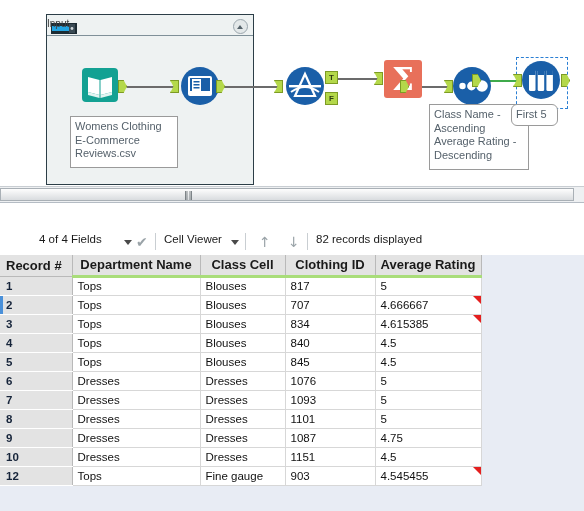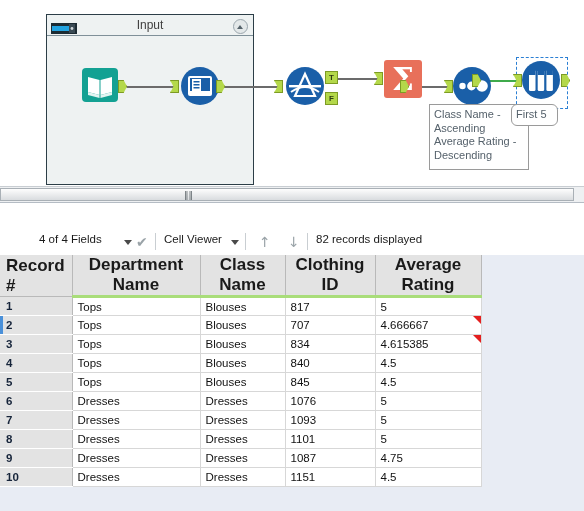--- a/index.html
+++ b/index.html
@@ -35,22 +35,21 @@
   .container-title {
     position: relative;
     height: 21px;
     background: #eef2f2;
     border-bottom: 1px solid #7f9099;
     box-sizing: border-box;
   }
   .container-title-text {
     position: absolute;
     left: 0; right: 0; top: 3px;
-    text-align: center;
-    font-size: 12px;
+    font-size: 10px;
     color: #404040;
   }
   .container-icon {
     position: absolute;
     left: 4px; top: 5px;
     width: 26px; height: 11px;
   }
   .container-collapse {
     position: absolute;
     right: 5px; top: 4px;
@@ -230,21 +229,21 @@
     border-collapse: collapse;
     table-layout: fixed;
     width: 481px;
     background: #ffffff;
   }
   table.grid th {
     height: 21px;
     background: #e3e3e3;
     border-right: 1px solid #b9b9b9;
     border-bottom: 3px solid #a9dd7a;
-    font-size: 17px;
+    font-size: 13px;
     font-weight: bold;
     color: #1a1a1a;
     padding: 0;
     text-align: center;
     box-sizing: border-box;
   }
   table.grid th.rec {
     border-bottom: 1px solid #b9b9b9;
     background: #e3e3e3;
     text-align: left;
@@ -324,20 +323,23 @@
       <svg width="40" height="40" viewBox="0 0 40 40">
         <rect x="0" y="2" width="36" height="34" rx="4" fill="#13a193"></rect>
         <path d="M6 11 L17.5 14 L17.5 29 L6 26 Z" fill="#ffffff"></path>
         <path d="M30 11 L18.5 14 L18.5 29 L30 26 Z" fill="#ffffff"></path>
         <path d="M6 26 L17.5 29 L17.5 32 L6 29 Z" fill="#e3f5f2"></path>
         <path d="M30 26 L18.5 29 L18.5 32 L30 29 Z" fill="#e3f5f2"></path>
       </svg>
     </div>
     <div class="plug out" style="left:118px; top:80px;"></div>
     <div class="plug in" style="left:170px; top:80px;"></div>
+    <div class="anno" style="left:70px; top:116px; width:108px; height:52px;">Womens Clothing
+E-Commerce
+Reviews.csv</div>
 
     <div class="node" style="left:180px; top:66px;">
       <svg width="40" height="40" viewBox="0 0 40 40">
         <circle cx="20" cy="20" r="19" fill="#1a5fa8"></circle>
         <rect x="8" y="10" width="24" height="20" rx="2" fill="#ffffff"></rect>
         <rect x="10" y="12" width="20" height="16" fill="#1a5fa8"></rect>
         <rect x="12" y="13" width="9" height="13" fill="#ffffff"></rect>
         <rect x="13.5" y="15" width="6" height="1.5" fill="#1a5fa8"></rect>
         <rect x="13.5" y="18" width="6" height="1.5" fill="#1a5fa8"></rect>
         <rect x="13.5" y="21" width="6" height="1.5" fill="#1a5fa8"></rect>
@@ -429,21 +431,21 @@
           <col class="col-rec">
             <col class="col-dept">
             <col class="col-cls">
             <col class="col-cid">
             <col class="col-avg">
         </colgroup>
         <thead>
           <tr>
             <th class="rec">Record #</th>
             <th>Department Name</th>
-            <th>Class Name</th>
+            <th>Class Cell</th>
             <th>Clothing ID</th>
             <th>Average Rating</th>
           </tr>
         </thead>
         <tbody id="grid-body">
             <tr>
               <td class="rec">1</td>
               <td class="">Tops</td>
               <td class="">Blouses</td>
               <td class="">817</td>
@@ -505,17 +507,24 @@
               <td class="">1087</td>
               <td class="">4.75</td>
             </tr>
             <tr>
               <td class="rec">10</td>
               <td class="">Dresses</td>
               <td class="">Dresses</td>
               <td class="">1151</td>
               <td class="">4.5</td>
             </tr>
+            <tr>
+              <td class="rec">12</td>
+              <td class="">Tops</td>
+              <td class="">Fine gauge</td>
+              <td class="">903</td>
+              <td class=" flag">4.545455</td>
+            </tr>
           </tbody>
       </table>
     </div>
   </div>
 </div>
 
 </body></html>

